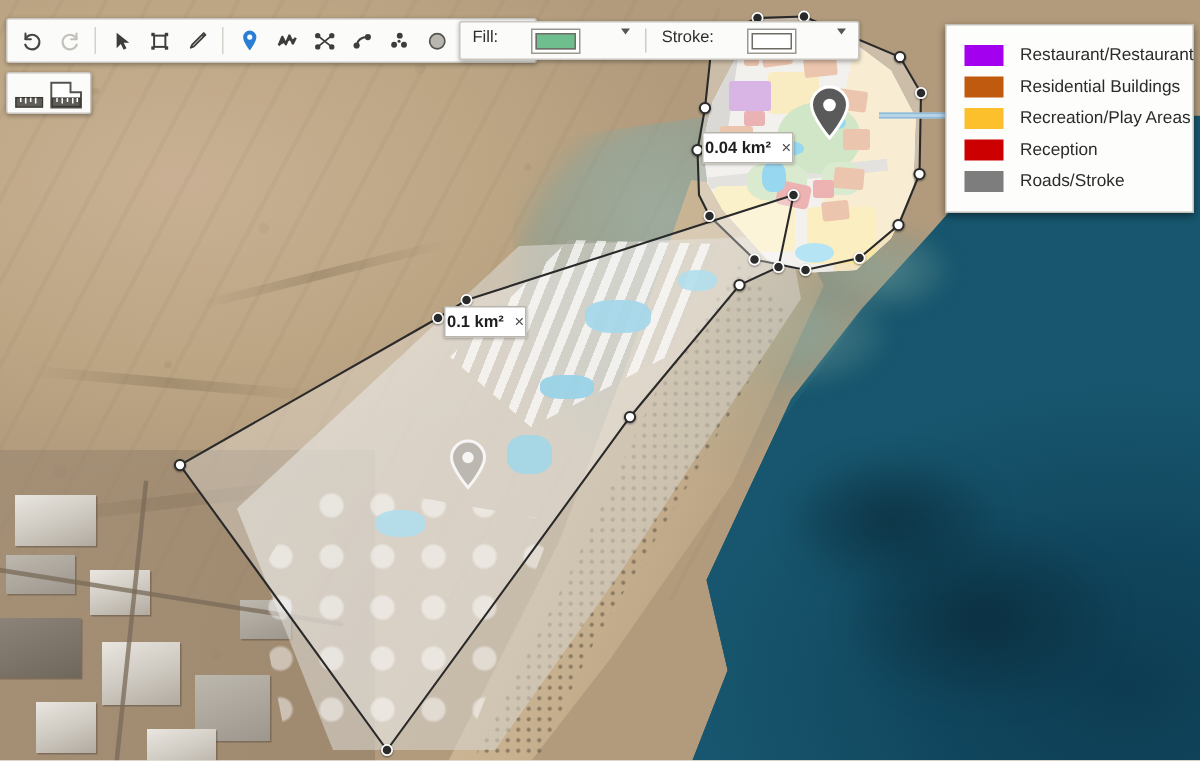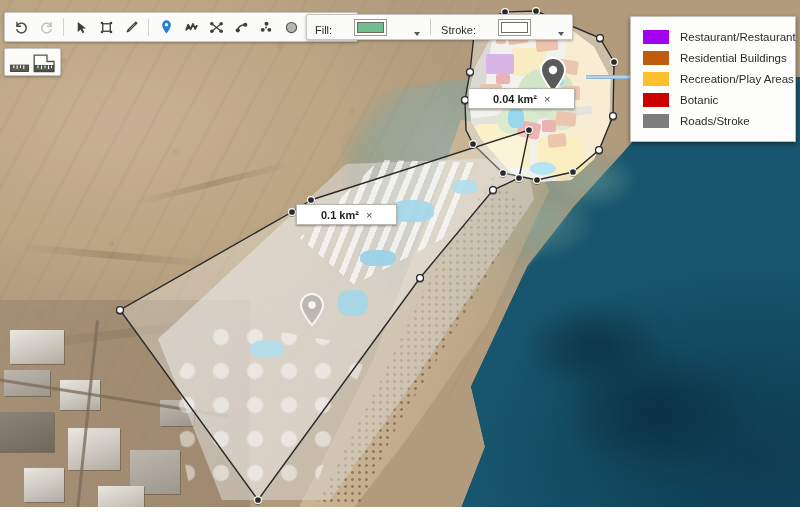--- a/index.html
+++ b/index.html
@@ -188,21 +188,21 @@
 
   
   #style-toolbar {
     left: 306px; top: 14px;
     height: 26px;
     padding: 0 8px;
     gap: 6px;
     font-size: 11px;
     color: #2d2d2d;
   }
-  .style-group { display:flex; align-items:flex-end; gap:22px; }
+  .style-group { display:flex; align-items:flex-start; gap:22px; }
   .swatch-wrap {
     display:flex; align-items:center;
     border:1px solid #9b9890;
     background:#fff;
     height:17px;
     padding: 0 2px 0 2px;
     cursor:pointer;
   }
   .swatch {
     width: 27px; height: 11px;
@@ -219,21 +219,21 @@
   .style-sep { width:1px; height:16px; background:#cfccc5; margin:0 4px; }
 
   
   .area-chip {
     position:absolute;
     background:#fff;
     border:1px solid #b9b6ae;
     box-shadow: 0 1px 2px rgba(0,0,0,.35);
     height: 21px;
     display:flex; align-items:center;
-    padding: 0 24px;
+    padding: 0 1px;
     font-size: 11px;
     font-weight: bold;
     color:#1e1e1e;
     white-space:nowrap;
   }
   .area-chip .chip-x {
     margin-left: 7px;
     font-size: 11px;
     font-weight: normal;
     color:#4a4a4a;
@@ -600,21 +600,21 @@
         <div class="legend-row">
           <div class="legend-swatch" style="background: rgb(192, 90, 14);"></div>
           <div class="legend-label">Residential Buildings</div>
         </div>
         <div class="legend-row">
           <div class="legend-swatch" style="background: rgb(252, 192, 44);"></div>
           <div class="legend-label">Recreation/Play Areas</div>
         </div>
         <div class="legend-row">
           <div class="legend-swatch" style="background: rgb(204, 0, 0);"></div>
-          <div class="legend-label">Botanic</div>
+          <div class="legend-label">Reception</div>
         </div>
         <div class="legend-row">
           <div class="legend-swatch" style="background: rgb(125, 125, 125);"></div>
           <div class="legend-label">Roads/Stroke</div>
         </div>
       </div>
   </div>
 
   <div id="bottom-strip"></div>
 </div>

